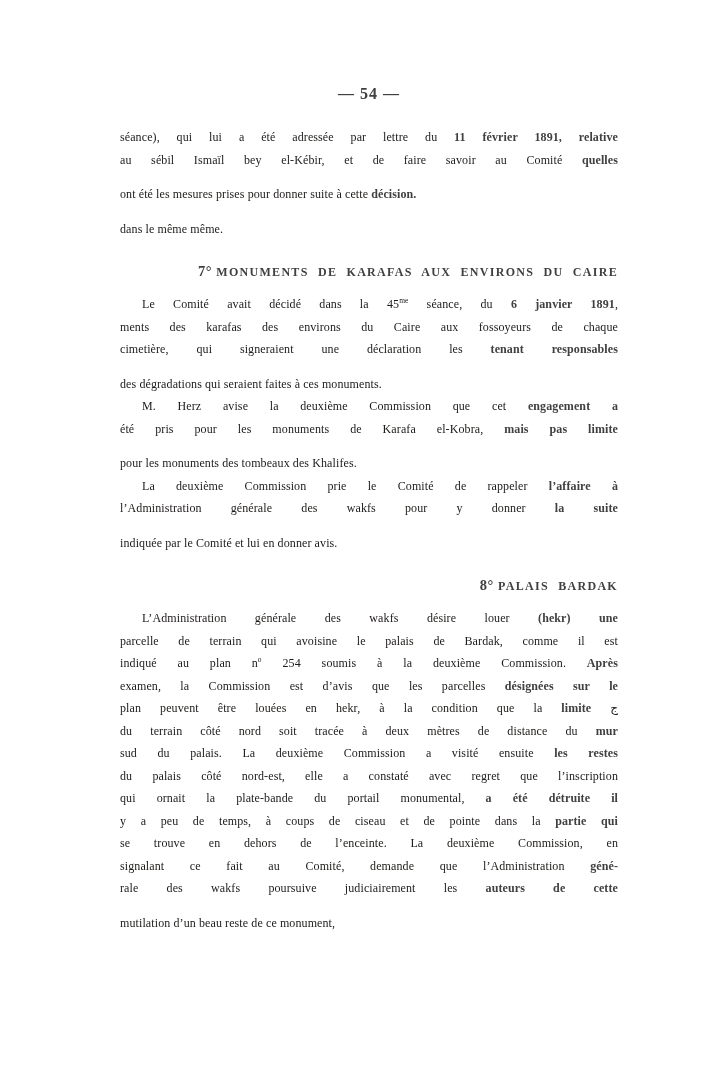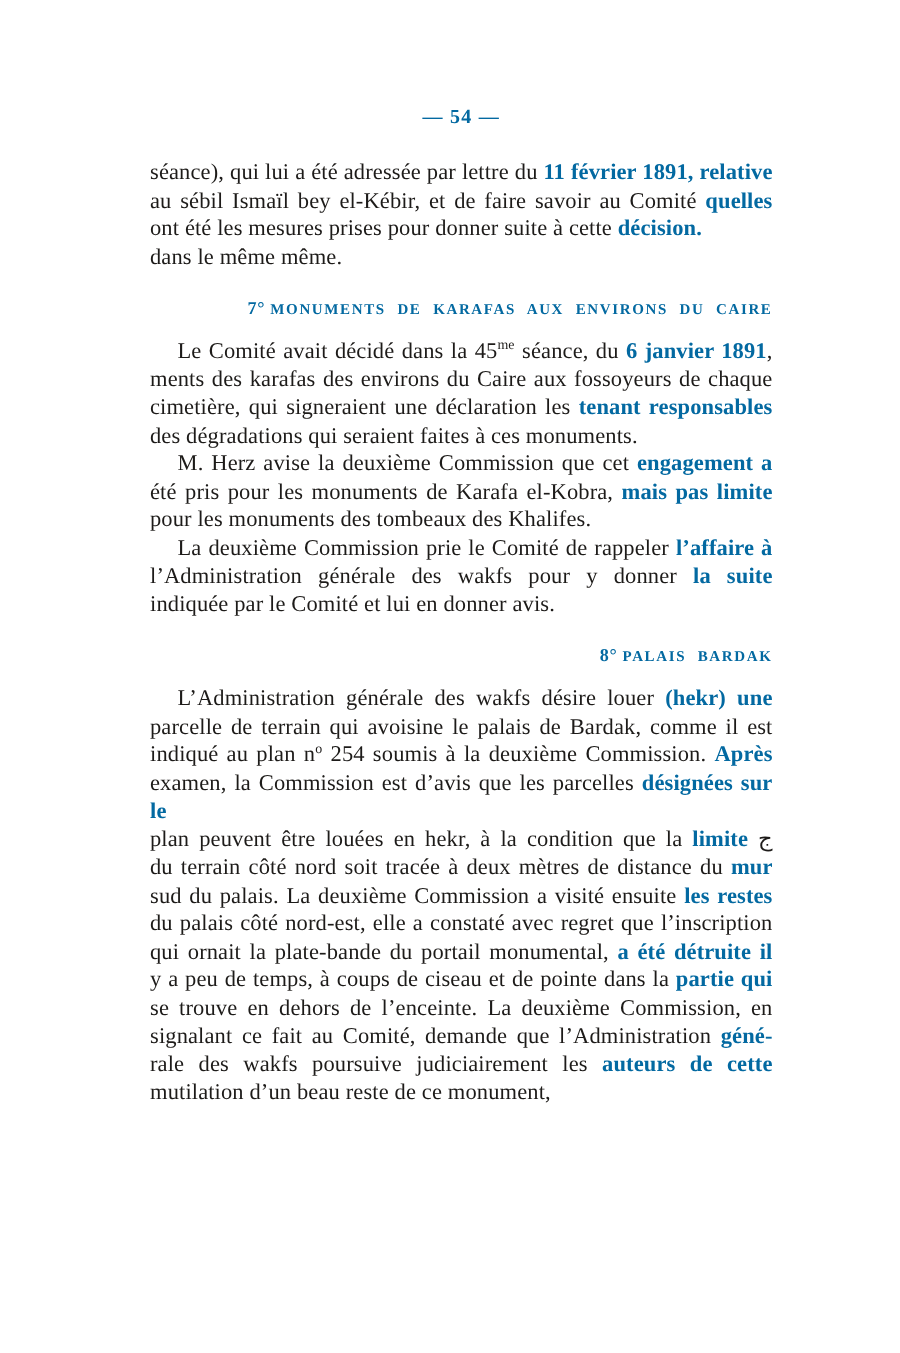--- a/index.html
+++ b/index.html
@@ -28,30 +28,30 @@
     font-size: 16px;
     line-height: 20px;
     letter-spacing: 1px;
     margin-bottom: 22px;
     color: #141210;
   }
 
   .para { margin: 0; }
 
   .line {
-    font-size: 18px;
+    font-size: 12px;
     line-height: 22.5px;
     text-align: justify;
     text-align-last: justify;
     letter-spacing: 0.1px;
   }
-  .line.last { text-align-last: left; }
+  .line.last { text-align-last: left; margin-top: 12px; }
   .line.indent { text-indent: 22px; }
 
-  .line b, .pagenum, .heading { color: #0369a1; }
+  .line b, .pagenum, .heading { color: #404040; }
   .line b { font-weight: bold; }
 
   .line sup {
     font-size: 0.62em;
     vertical-align: super;
     line-height: 0;
   }
 
   .heading {
     text-align: right;

